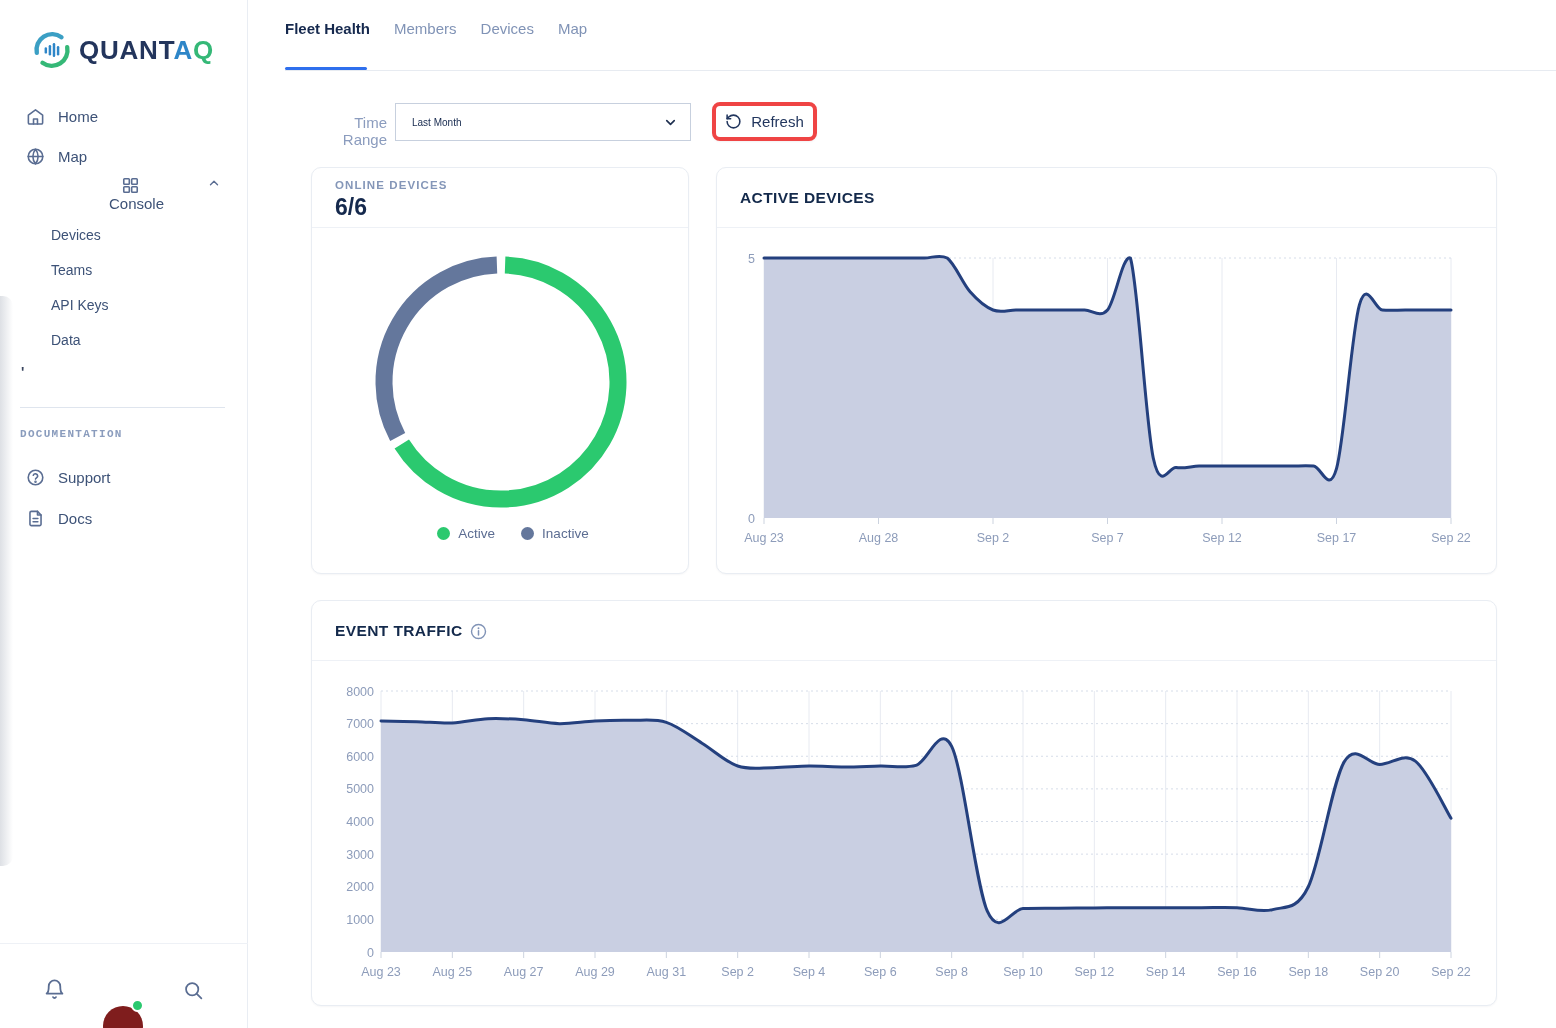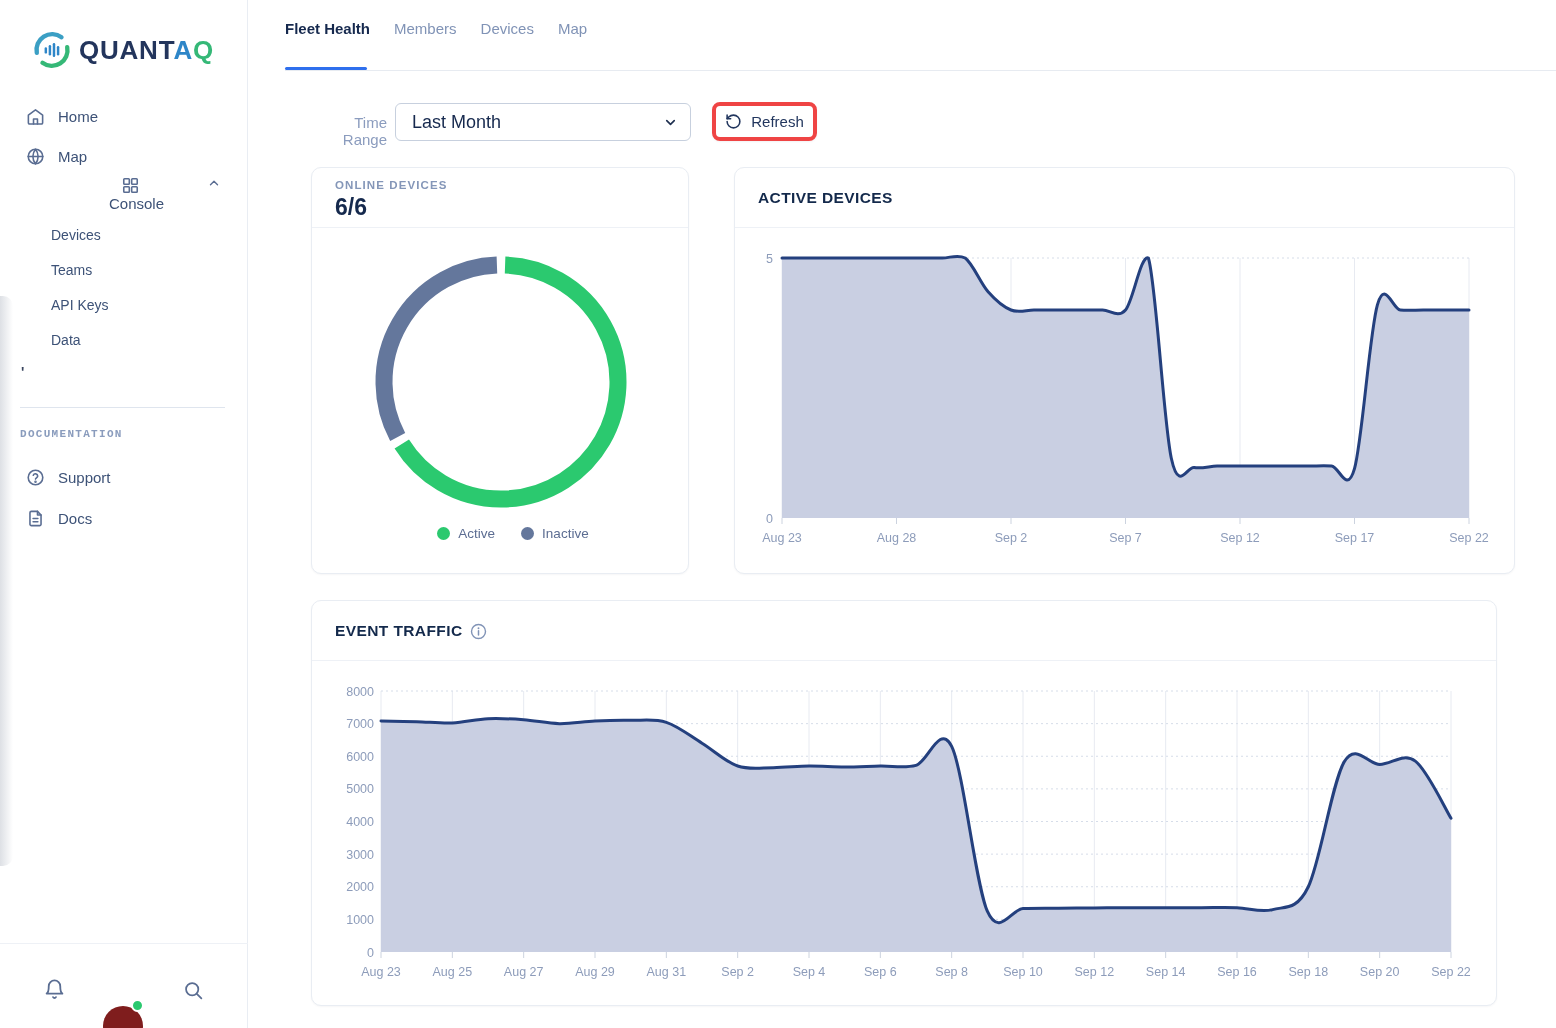--- a/index.html
+++ b/index.html
@@ -26,27 +26,27 @@
   
   .main { position:absolute; left:249px; top:0; width:1307px; height:1028px; background:#fff; }
   .tabs { position:absolute; left:36px; top:20px; display:flex; gap:24px; }
   .tab { font-size:15px; color:#8093b6; cursor:pointer; padding-bottom:4px; }
   .tab.active { color:#16294e; font-weight:bold; }
   .tab-underline { position:absolute; left:36px; top:67px; width:82px; height:3px; background:#2f6fed; border-radius:2px; }
   .tabbar-divider { position:absolute; left:36px; right:0; top:70px; height:1px; background:#e7ebf1; }
 
   .tr-label { position:absolute; left:58px; top:114px; width:80px; text-align:right; font-size:15px; color:#8b9cbe; }
   .tr-select-wrap { position:absolute; left:146px; top:103px; width:296px; height:38px; }
-  .tr-select { width:100%; height:100%; appearance:none; -webkit-appearance:none; border:1px solid #c7d0de; border-radius:6px; background:#fff; font-family:"Liberation Sans", sans-serif; font-size:18px; color:#16294e; padding:0 40px 0 16px; cursor:pointer; }
+  .tr-select { width:100%; height:100%; appearance:none; -webkit-appearance:none; border:1px solid #c7d0de; border-radius:0; background:#fff; font-family:"Liberation Sans", sans-serif; font-size:10px; color:#16294e; padding:0 40px 0 16px; cursor:pointer; }
   .tr-select-chev { position:absolute; right:13px; top:12px; pointer-events:none; }
   .refresh-btn { position:absolute; left:463px; top:102px; width:105px; height:39px; background:#fff; border:4px solid #ef4444; border-radius:8px; box-shadow:0 1px 2px rgba(16,24,40,.05); display:flex; align-items:center; justify-content:center; gap:9px; font-size:15px; color:#22365e; cursor:pointer; }
 
   .card { position:absolute; background:#fff; border:1px solid #e9edf3; border-radius:10px; box-shadow:0 1px 2px rgba(16,24,40,.04); }
   .card-1 { left:62px; top:167px; width:378px; height:407px; }
-  .card-2 { left:485px; top:167px; width:781px; height:407px; }
+  .card-2 { left:467px; top:167px; width:781px; height:407px; }
   .card-3 { left:62px; top:600px; width:1186px; height:406px; }
   .card-head { position:absolute; left:0; top:0; right:0; height:60px; border-bottom:1px solid #eef1f6; }
   .card-label { position:absolute; left:23px; top:11px; font-size:11.5px; font-weight:bold; letter-spacing:1.1px; color:#8496b8; }
   .card-value { position:absolute; left:23px; top:26px; font-size:23px; font-weight:bold; color:#15294d; }
   .card-title { position:absolute; left:23px; top:21px; font-size:15.5px; font-weight:bold; letter-spacing:.4px; color:#13294b; display:flex; align-items:center; gap:8px; }
   .chart-svg { position:absolute; left:0; top:0; pointer-events:none; }
 
   .legend { position:absolute; left:13px; bottom:32px; width:100%; display:flex; justify-content:center; align-items:center; gap:26px; }
   .legend-item { display:flex; align-items:center; gap:8px; font-size:13.5px; color:#5c6d92; }
   .legend-dot { width:13px; height:13px; border-radius:50%; }

